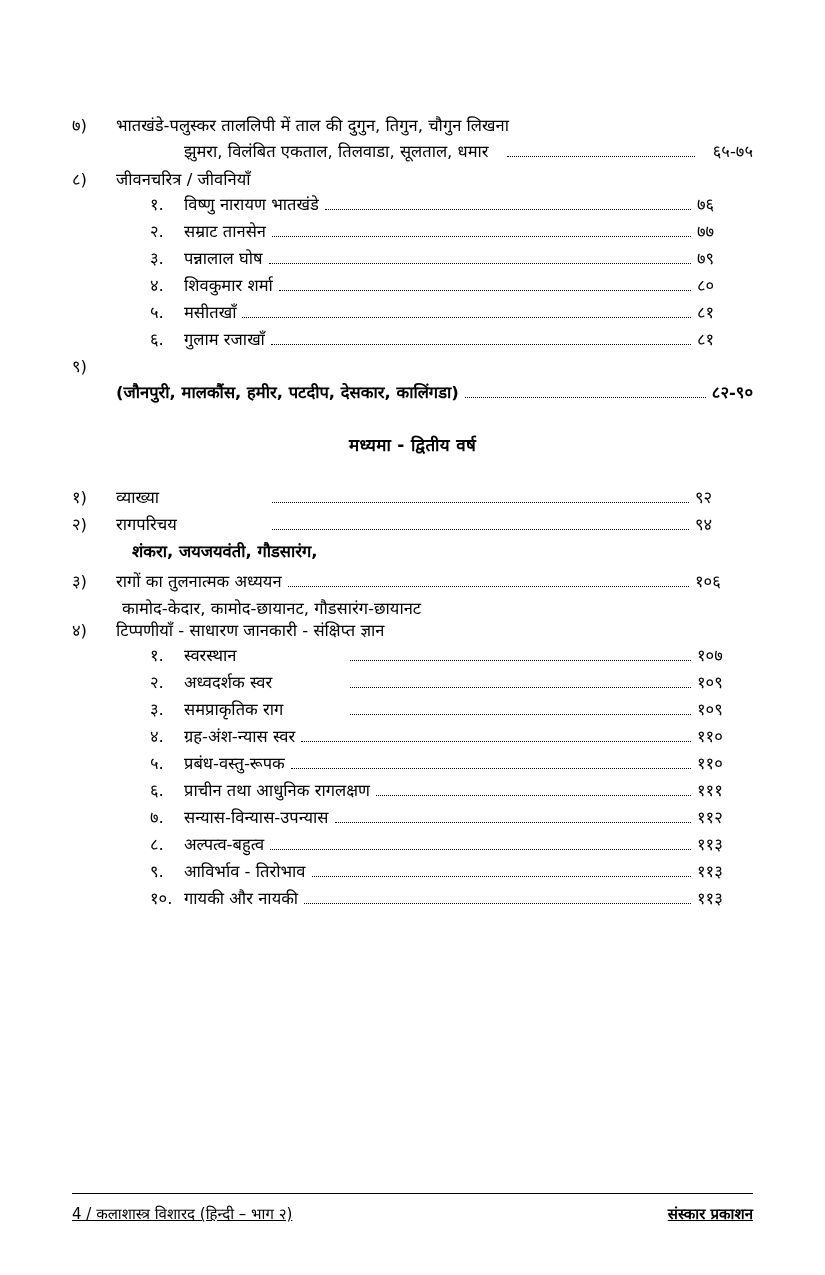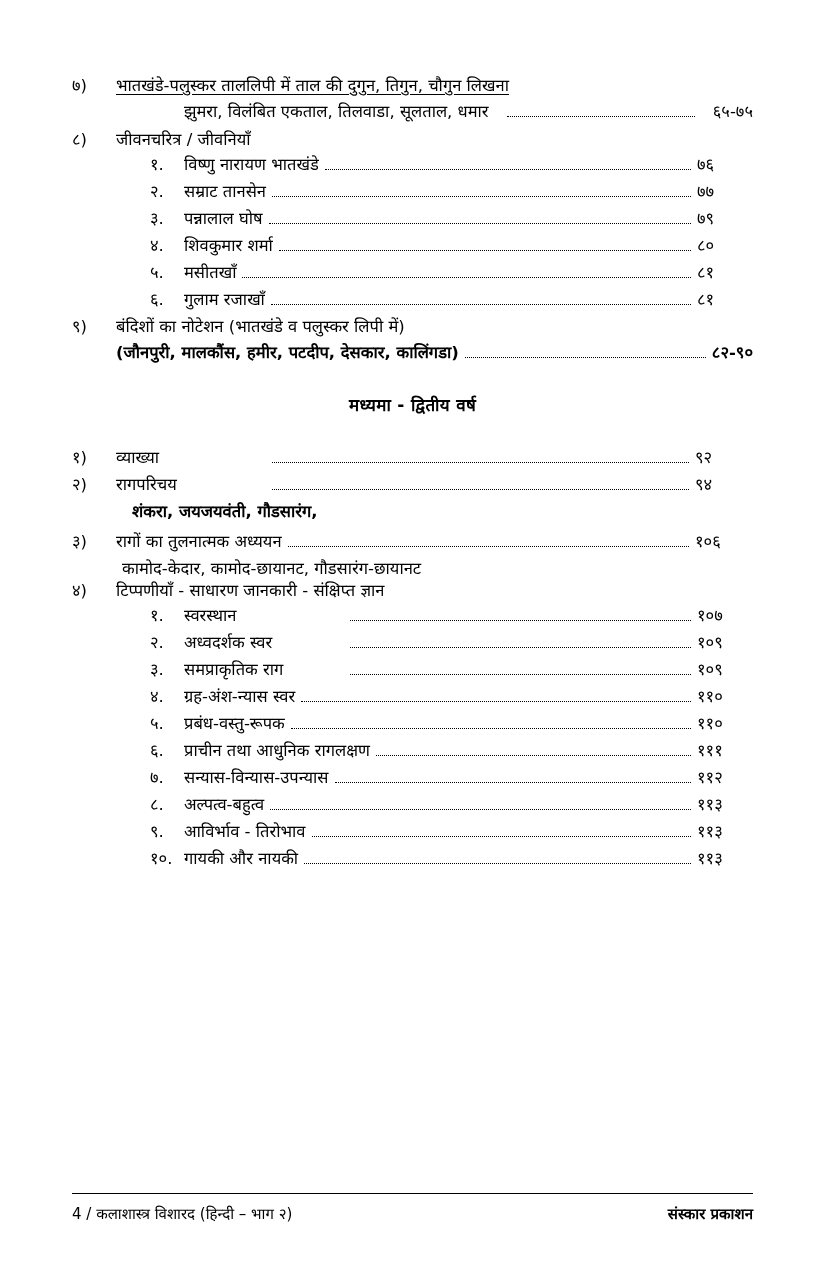--- a/index.html
+++ b/index.html
@@ -66,22 +66,22 @@
     margin-bottom: 9px;
   }
   .lvl2 > .num {
     width: 34px;
   }
   .lvl2 .pg {
     width: 56px;
   }
 
   .underline-txt {
-    text-decoration: underline;
     text-underline-offset: 3px;
+    margin-top: 40px;
   }
 
   .plain-line {
     margin-left: 50px;
     margin-bottom: 5px;
   }
 
   .section-title {
     text-align: center;
     font-weight: bold;
@@ -111,20 +111,21 @@
   }
   .footer-rule {
     border-top: 1.5px solid #000;
     margin-bottom: 9px;
   }
   .footer-line {
     display: flex;
     justify-content: space-between;
     align-items: flex-end;
     font-size: 15px;
+    text-decoration: underline;
   }
   .footer-right { font-weight: bold; }
   .footer-left { }
 </style>
 </head>
 <body>
 
 <div class="page">
   <div class="toc">
 
@@ -175,21 +176,20 @@
     </div>
     <div class="row lvl2">
       <span class="num">६.</span>
       <span class="txt">गुलाम रजाखाँ</span>
       <span class="dots"></span>
       <span class="pg">८१</span>
     </div>
 
     <div class="row lvl1">
       <span class="num">९)</span>
-      <span class="txt">बंदिशों का नोटेशन  (भातखंडे व पलुस्कर लिपी में)</span>
     </div>
     <div class="row" style="margin-left:44px;font-weight:bold;">
       <span class="txt">(जौनपुरी, मालकौंस, हमीर, पटदीप, देसकार, कालिंगडा)</span>
       <span class="dots"></span>
       <span class="pg">८२-९०</span>
     </div>
 
     <div class="section-title">मध्यमा - द्वितीय वर्ष</div>
 
     <div class="row lvl1 tabbed">

